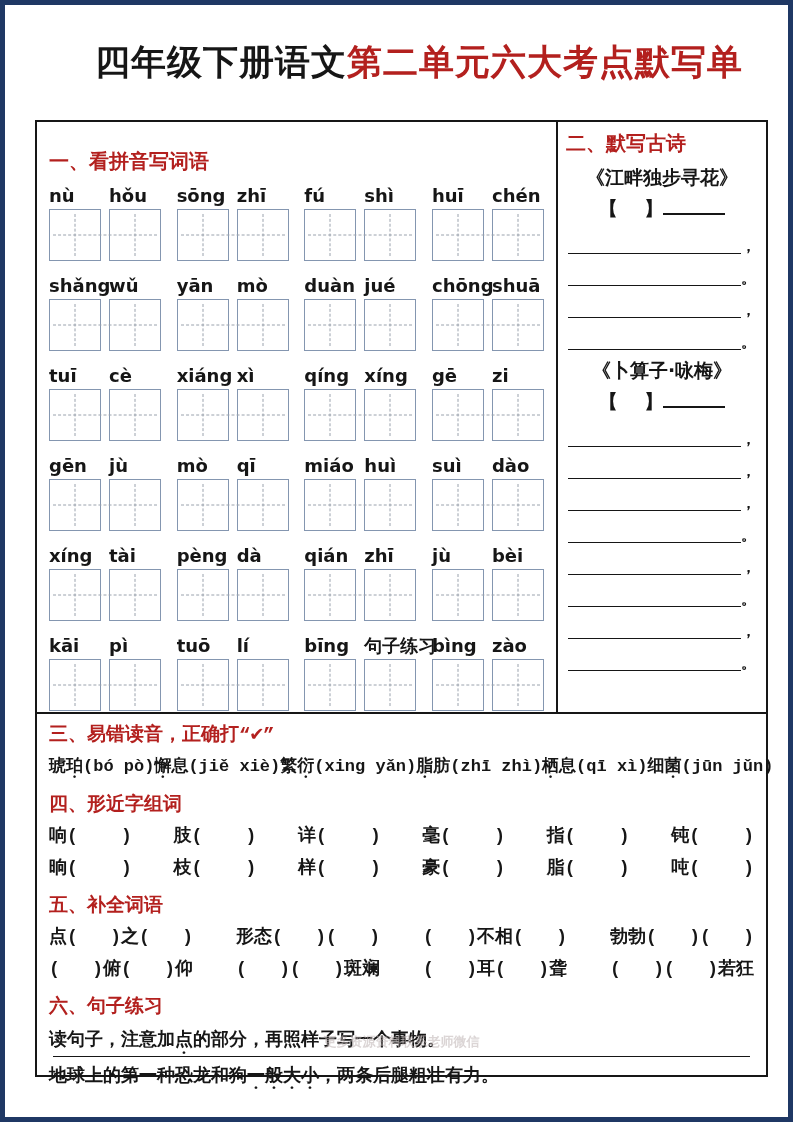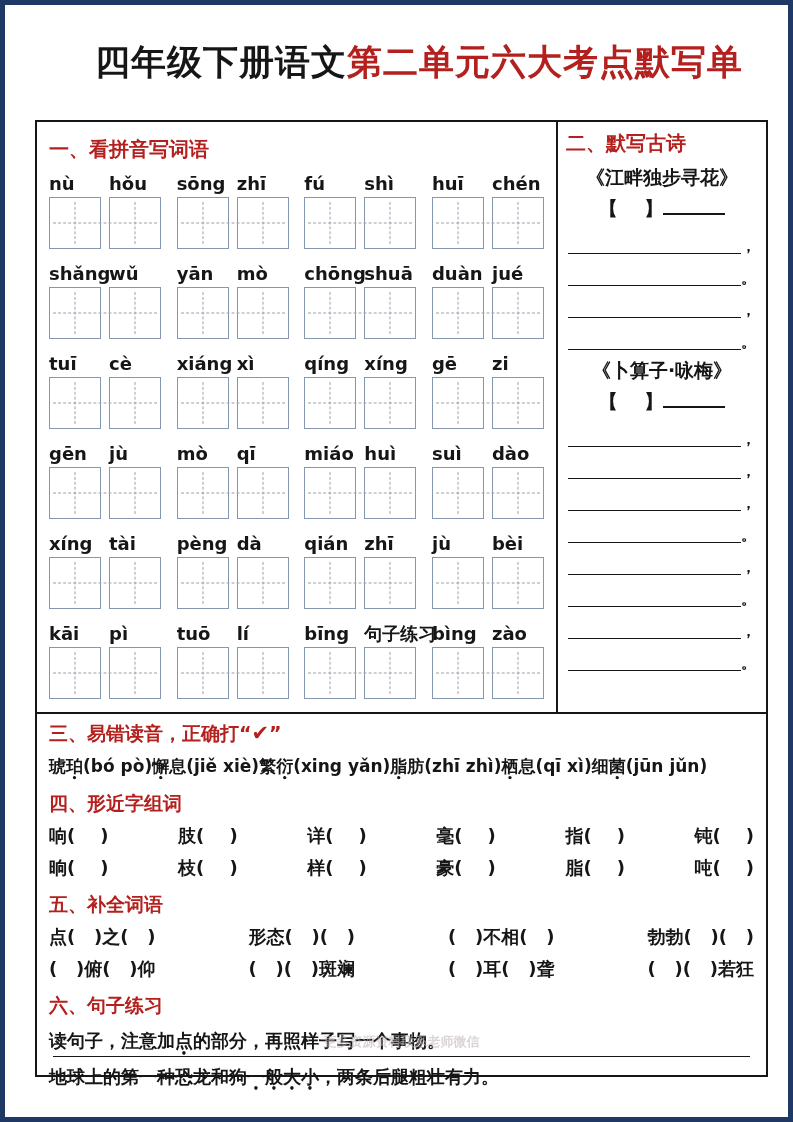--- a/index.html
+++ b/index.html
@@ -26,21 +26,21 @@
     position:absolute; left:30px; top:115px;
     width:733px; height:957px;
     border:2px solid #161616;
     background:#fff;
   }
   .left-col { position:absolute; left:0; top:0; width:519px; height:590px; overflow:hidden; }
   .right-col { position:absolute; left:519px; top:0; right:0; height:590px; border-left:2px solid #161616; overflow:hidden; padding:8px 8px 0 8px; }
   .hdiv { position:absolute; left:0; right:0; top:590px; border-top:2px solid #161616; }
 
   .sec-heading { color:#b3201e; font-weight:bold; font-size:20px; }
-  .left-col .sec-heading { padding:14px 0 0 12px; }
+  .left-col .sec-heading { padding:26px 0 0 12px; }
 
   
   .prows { padding:4px 12px 0 12px; }
   .prow { display:flex; justify-content:space-between; margin-top:4px; height:86px; }
   .group { width:112px; }
   .pys { display:flex; gap:8px; height:26px; }
   .pys span {
     width:52px; text-align:left; font-size:18px; font-weight:bold;
     white-space:nowrap; overflow:visible; line-height:26px;
   }
@@ -60,21 +60,21 @@
   
   .poem { margin-top:6px; }
   .poem-title { text-align:center; font-size:19px; font-weight:bold; margin-top:8px; white-space:nowrap; }
   .poem-author { text-align:center; margin-top:5px; font-size:19px; font-weight:bold; }
   .poem-author .ul { display:inline-block; width:62px; border-bottom:2px solid #161616; height:16px; }
   .pline { display:flex; align-items:flex-end; margin:13px 2px 0 2px; }
   .pline .ul { flex:1; border-bottom:1.6px solid #161616; height:19px; }
   .pline .punc { width:15px; text-align:right; font-size:15px; font-weight:bold; line-height:15px; }
 
   
-  .bottom { position:absolute; left:0; right:0; top:592px; bottom:0; padding:4px 12px 0 12px; }
+  .bottom { position:absolute; left:0; right:0; top:592px; bottom:0; padding:4px 12px 0 12px;font-family:Liberation Mono, monospace; }
   .b-heading { color:#b3201e; font-weight:bold; font-size:19px; margin-top:3px; }
   .b-heading .chk { font-size:21px; }
   .pron-items { display:flex; gap:0; margin-top:7px; font-size:17px; font-weight:bold; line-height:1.5; white-space:nowrap; }
   .wrow { display:flex; justify-content:space-between; margin-top:6px; font-size:18px; font-weight:bold; line-height:1.45; white-space:nowrap; }
   .mt { margin-top:11px; }
   .sent { margin-top:8px; font-size:18px; font-weight:bold; line-height:1.55; }
   .du { position:relative; display:inline-block; }
   .du::after {
     content:"•"; position:absolute; left:50%; transform:translateX(-50%);
     bottom:-0.62em; font-size:0.55em; color:#161616;
@@ -156,32 +156,32 @@
               <span>yān</span>
               <span>mò</span>
             </div>
             <div class="boxes">
               <div class="tian"></div>
               <div class="tian"></div>
             </div>
           </div>
           <div class="group">
             <div class="pys">
+              <span>duàn</span>
+              <span>jué</span>
+            </div>
+            <div class="boxes">
+              <div class="tian"></div>
+              <div class="tian"></div>
+            </div>
+          </div>
+          <div class="group">
+            <div class="pys">
               <span>chōng</span>
               <span>shuā</span>
-            </div>
-            <div class="boxes">
-              <div class="tian"></div>
-              <div class="tian"></div>
-            </div>
-          </div>
-          <div class="group">
-            <div class="pys">
-              <span>duàn</span>
-              <span>jué</span>
             </div>
             <div class="boxes">
               <div class="tian"></div>
               <div class="tian"></div>
             </div>
           </div>
         </div>
         <div class="prow">
           <div class="group">
             <div class="pys">

